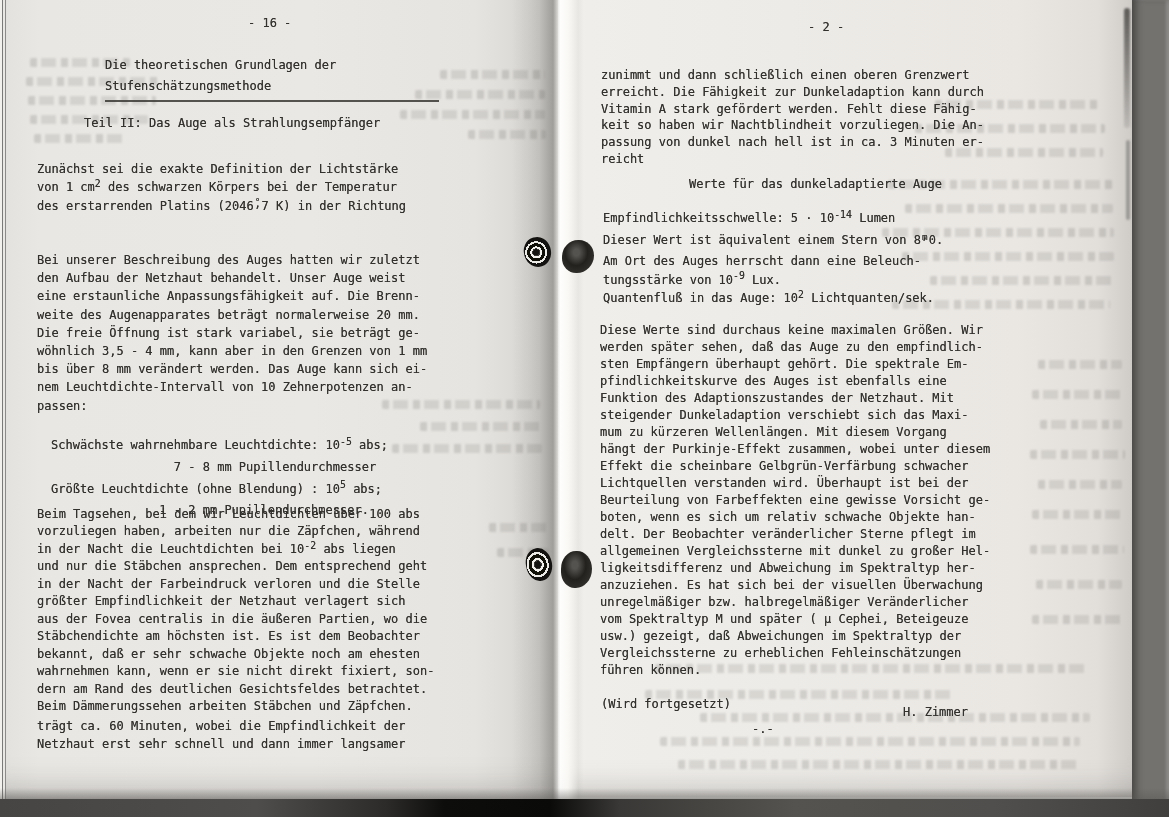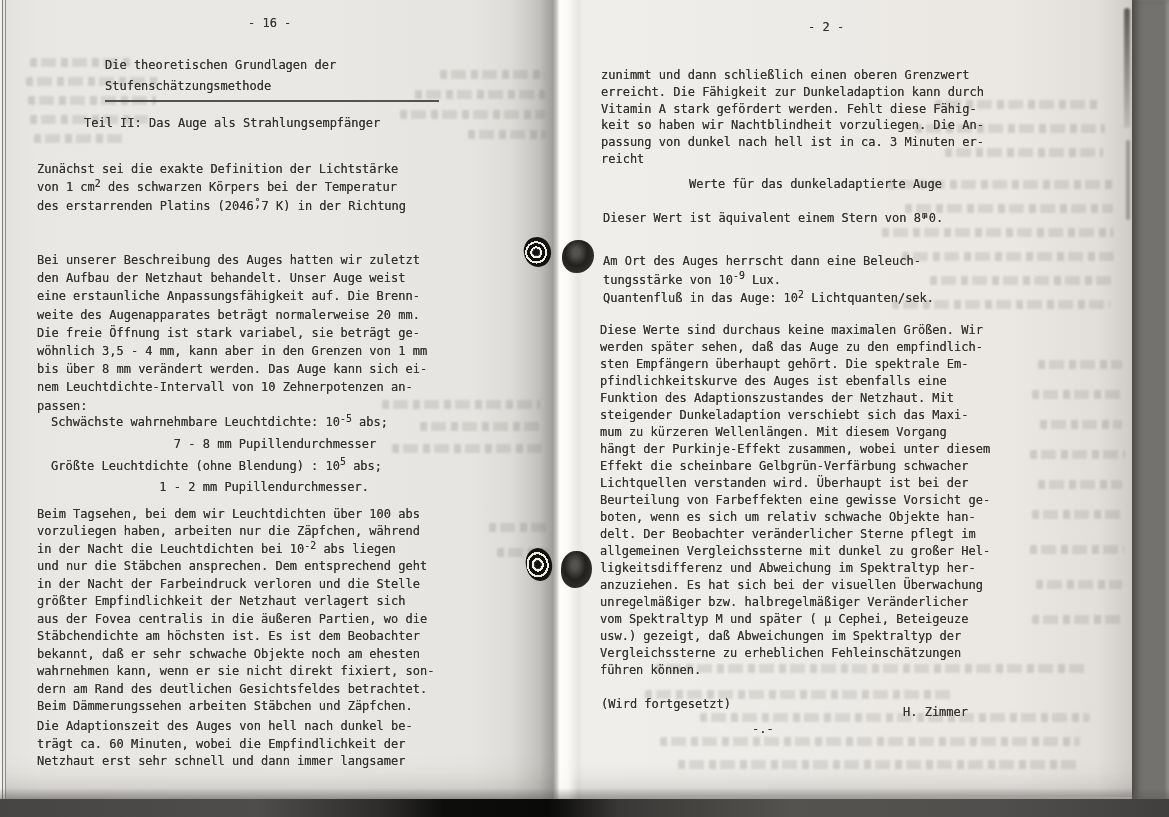--- a/index.html
+++ b/index.html
@@ -39,21 +39,21 @@
   .stk{display:inline-block;width:.65em;position:relative;height:1em;vertical-align:baseline;}
   .stk span{position:absolute;left:50%;transform:translateX(-50%);}
   .stk span:first-child{top:-.5em;font-size:.78em;}
   .stk span:last-child{bottom:-.15em;font-size:.95em;}
   #l-pageno{left:248px;top:16px;}
   #l-title{left:105px;top:55px;width:334px;text-align:left;line-height:20.5px;
            padding-bottom:4px;border-bottom:2px solid rgba(58,56,52,.85);}
   #l-subtitle{left:84px;top:116px;}
   #l-p1{left:37px;top:160px;line-height:18px;}
   #l-p2{left:37px;top:251px;line-height:18.2px;}
-  #l-values{left:51px;top:412px;line-height:21.8px;}
+  #l-values{left:51px;top:435px;line-height:21.8px;}
   #l-p3{left:37px;top:506px;line-height:17.45px;}
   #l-p4{left:37px;top:718px;line-height:17.5px;}
   #r-pageno{left:808px;top:20px;}
   #r-p1{left:601px;top:67px;line-height:16.8px;}
   #r-heading{left:689px;top:177px;}
   #r-v1{left:603px;top:208px;line-height:20.5px;}
   #r-v2{left:603px;top:252px;line-height:18.5px;}
   #r-v3{left:603px;top:291px;}
   #r-p2{left:600px;top:322px;line-height:17px;}
   #r-note{left:601px;top:697px;}
@@ -144,36 +144,36 @@
       <div class="ln">in der Nacht der Farbeindruck verloren und die Stelle</div>
       <div class="ln">größter Empfindlichkeit der Netzhaut verlagert sich</div>
       <div class="ln">aus der Fovea centralis in die äußeren Partien, wo die</div>
       <div class="ln">Stäbchendichte am höchsten ist. Es ist dem Beobachter</div>
       <div class="ln">bekannt, daß er sehr schwache Objekte noch am ehesten</div>
       <div class="ln">wahrnehmen kann, wenn er sie nicht direkt fixiert, son-</div>
       <div class="ln">dern am Rand des deutlichen Gesichtsfeldes betrachtet.</div>
       <div class="ln">Beim Dämmerungssehen arbeiten Stäbchen und Zäpfchen.</div>
     </div>
   <div class="txt" id="l-p4">
-      <div class="ln">Die Adaptionszeit des Auges von hell nach dunkel be-</div>
       <div class="ln">trägt ca. 60 Minuten, wobei die Empfindlichkeit der</div>
       <div class="ln">Netzhaut erst sehr schnell und dann immer langsamer</div>
     </div>
 
   <div class="txt" id="r-pageno">- 2 -</div>
   <div class="txt" id="r-p1">
       <div class="ln">zunimmt und dann schließlich einen oberen Grenzwert</div>
       <div class="ln">erreicht. Die Fähigkeit zur Dunkeladaption kann durch</div>
       <div class="ln">Vitamin A stark gefördert werden. Fehlt diese Fähig-</div>
       <div class="ln">keit so haben wir Nachtblindheit vorzuliegen. Die An-</div>
       <div class="ln">passung von dunkel nach hell ist in ca. 3 Minuten er-</div>
       <div class="ln">reicht</div>
     </div>
   <div class="txt" id="r-heading">Werte für das dunkeladaptierte Auge</div>
   <div class="txt" id="r-v1">
+      <div class="ln">Empfindlichkeitsschwelle: 5 · 10<sup>-14</sup> Lumen</div>
       <div class="ln">Dieser Wert ist äquivalent einem Stern von 8<span class="stk"><span>m</span><span>,</span></span>0.</div>
     </div>
   <div class="txt" id="r-v2">
       <div class="ln">Am Ort des Auges herrscht dann eine Beleuch-</div>
       <div class="ln">tungsstärke von 10<sup>-9</sup> Lux.</div>
     </div>
   <div class="txt" id="r-v3">
       <div class="ln">Quantenfluß in das Auge: 10<sup>2</sup> Lichtquanten/sek.</div>
     </div>
   <div class="txt" id="r-p2">

